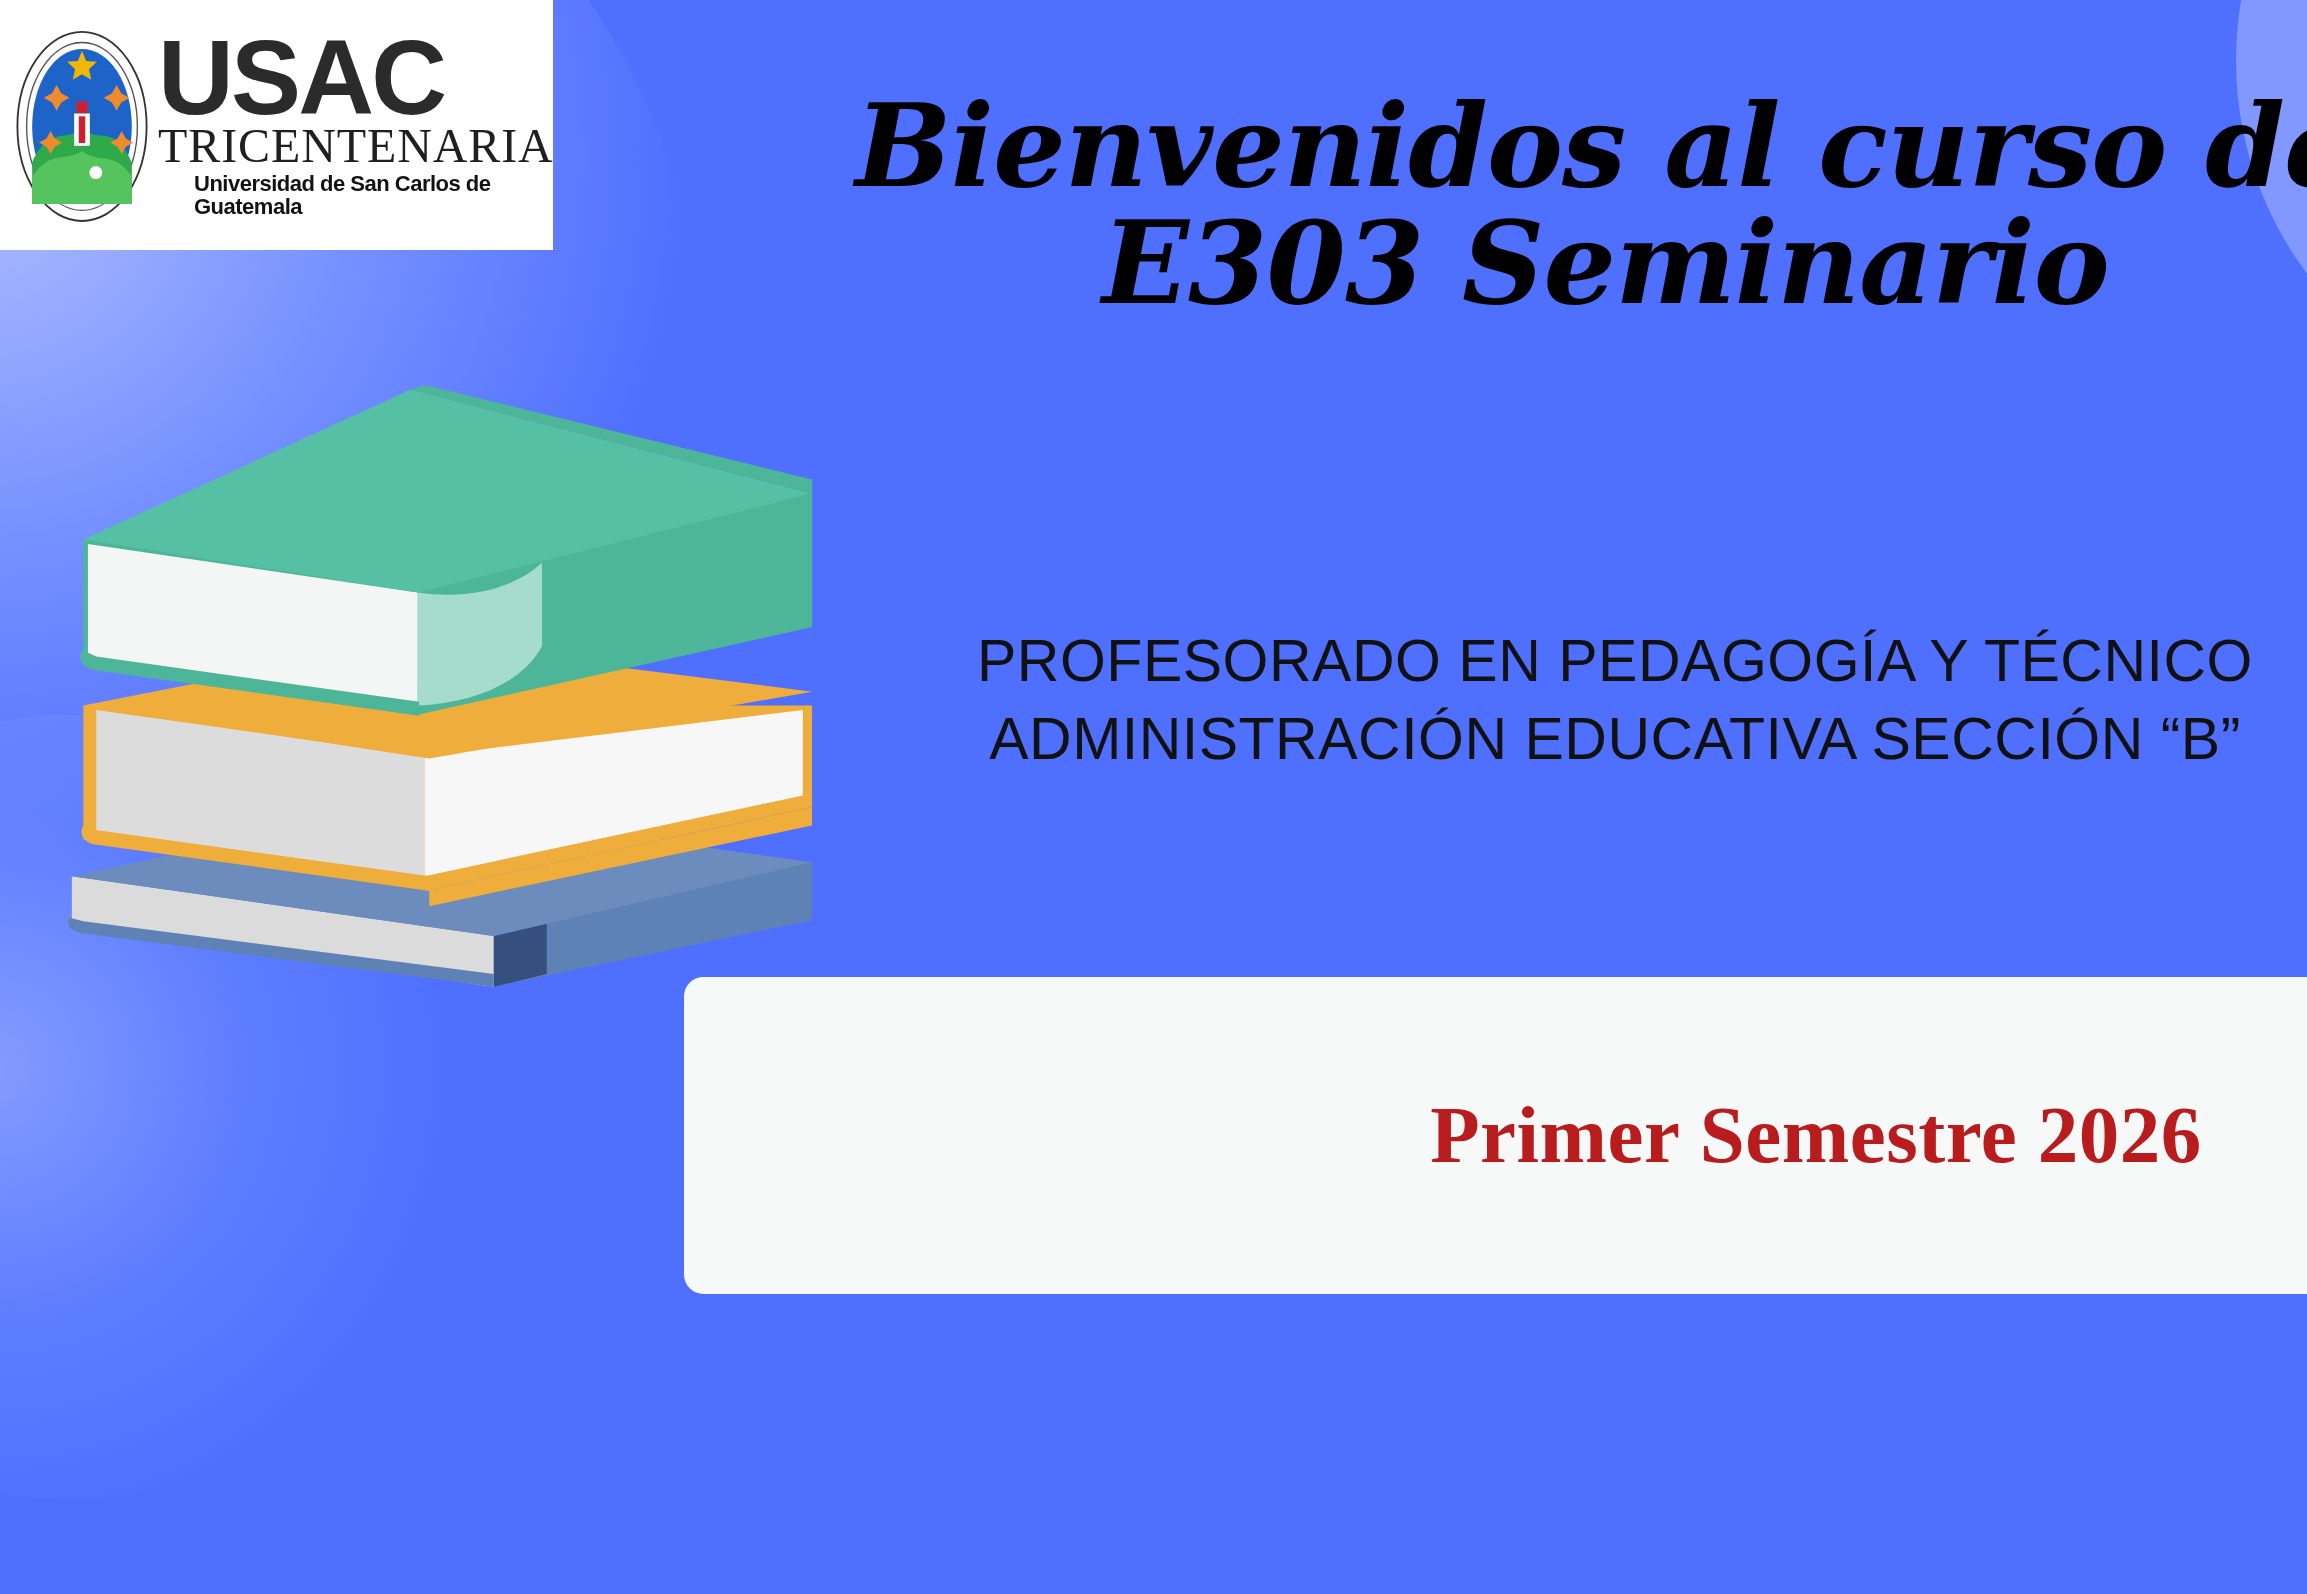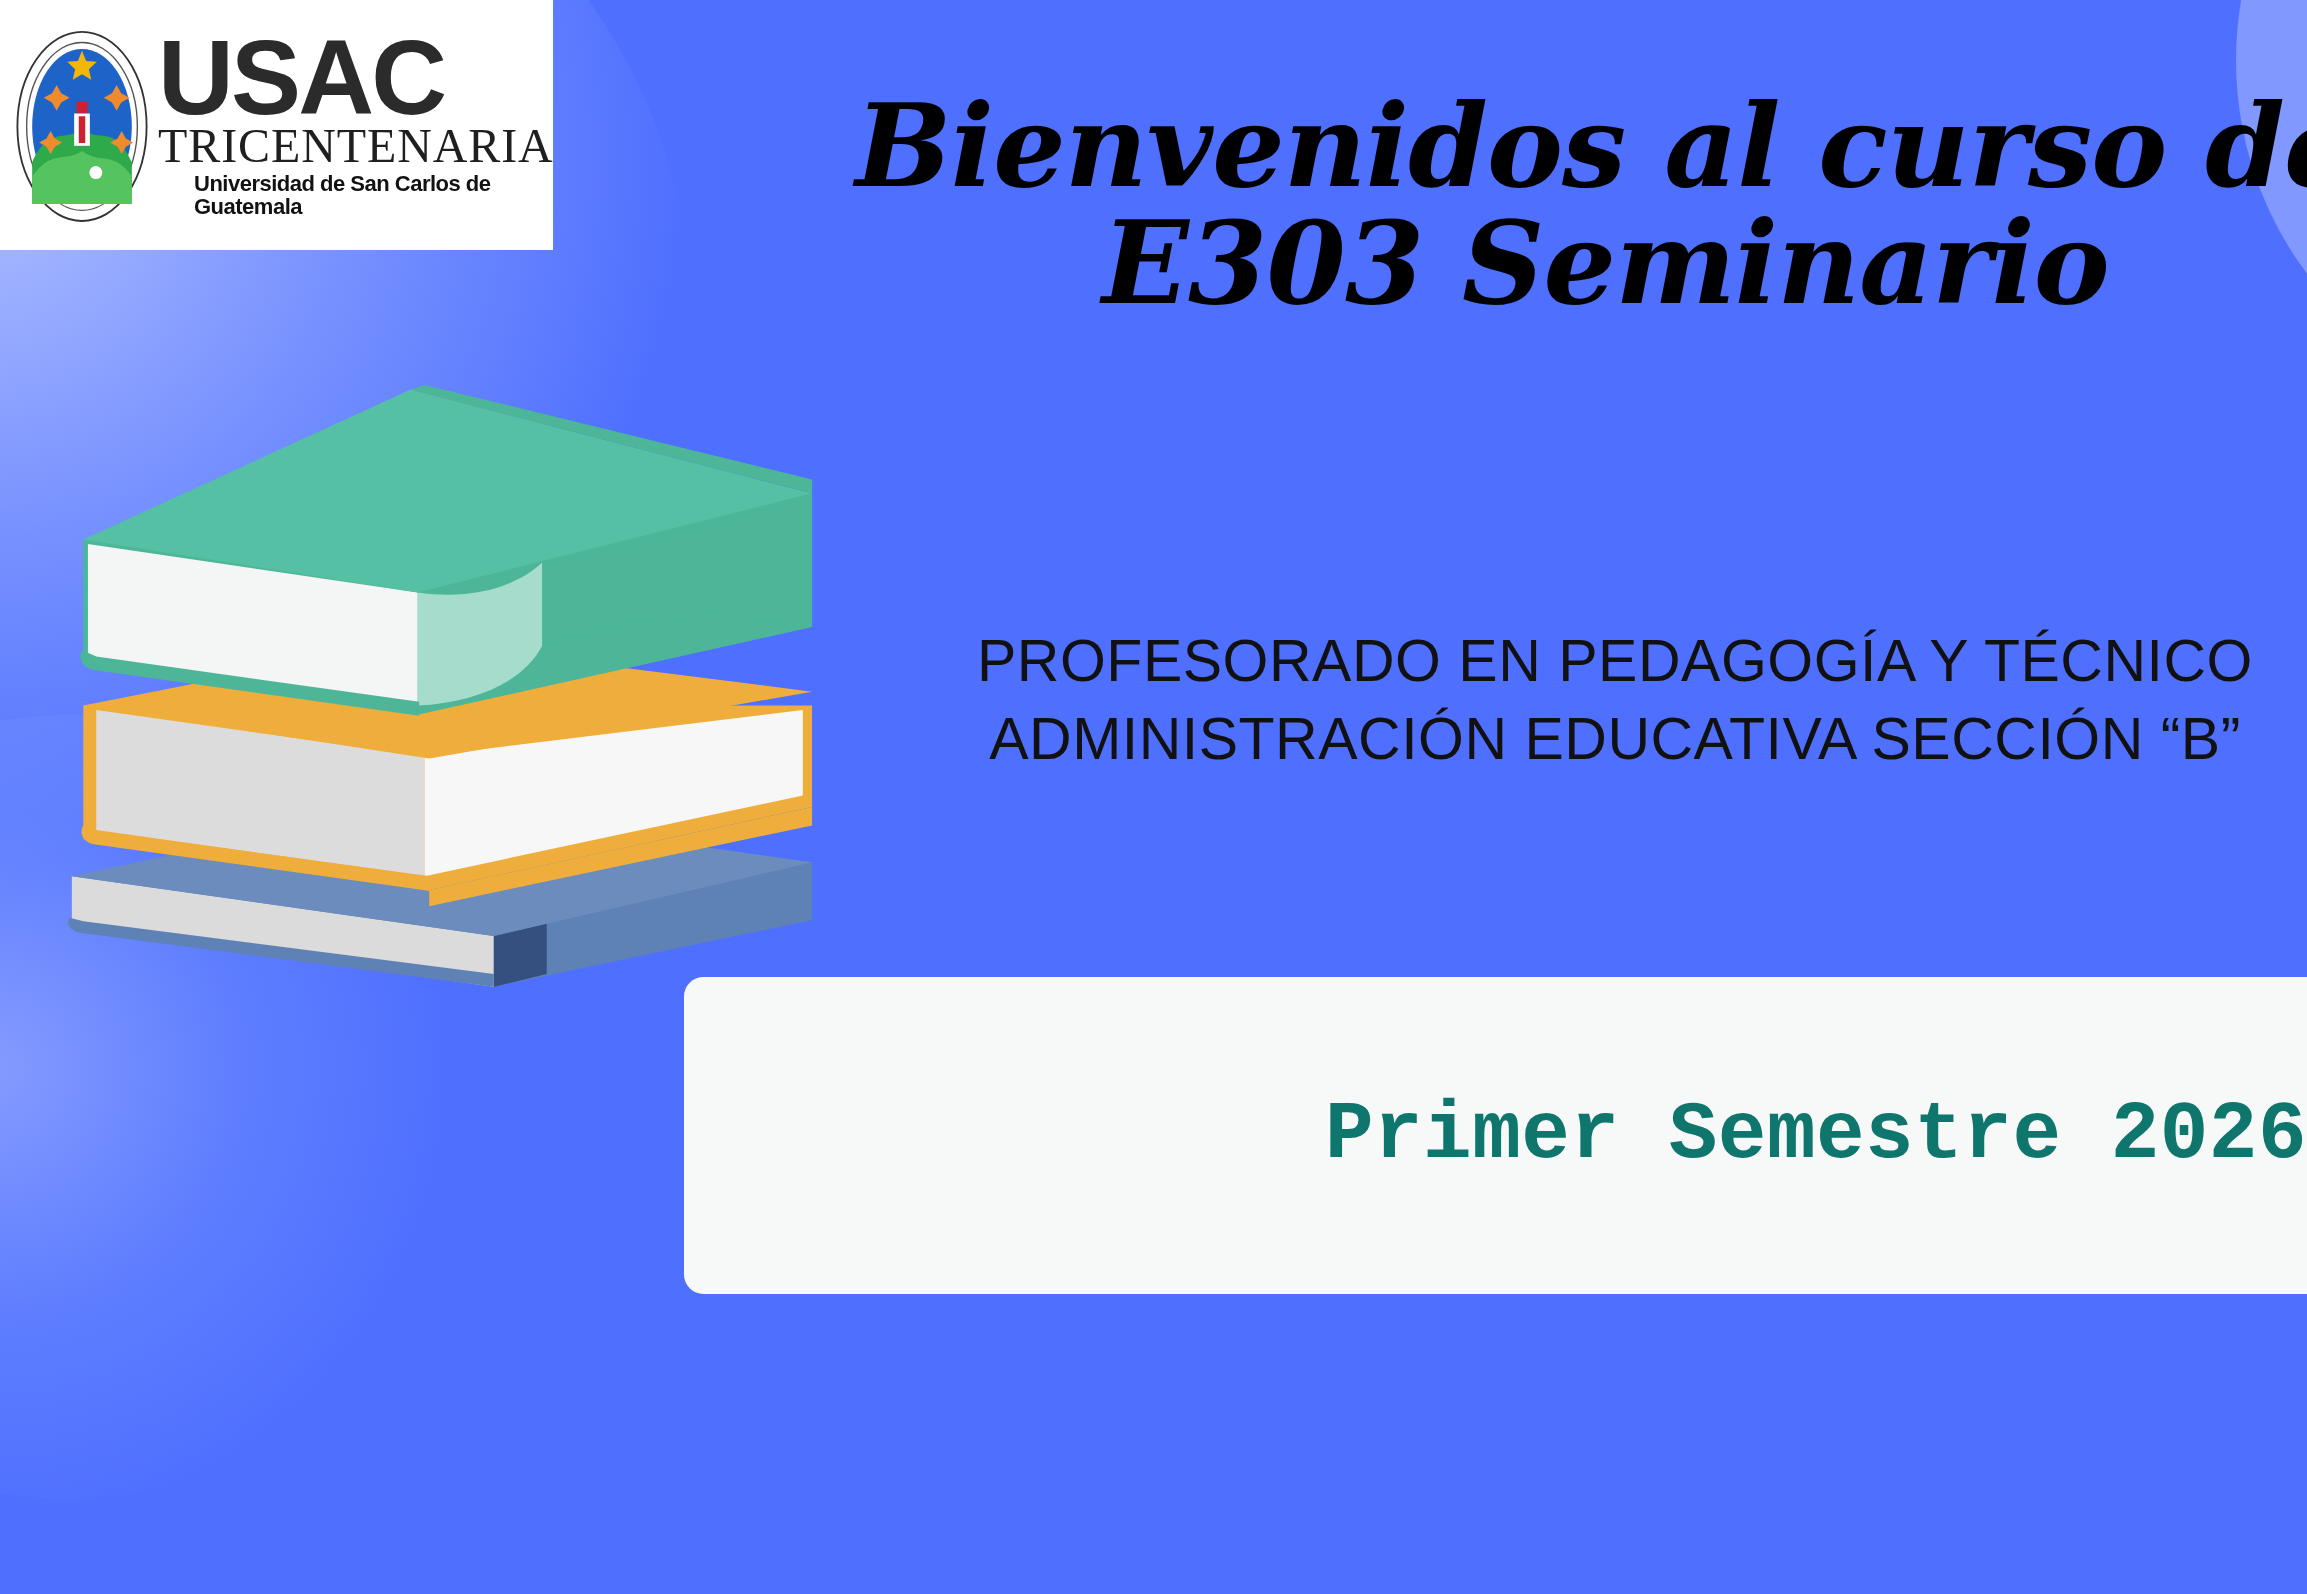--- a/index.html
+++ b/index.html
@@ -81,23 +81,23 @@
   }
 
   
   .semester-card {
     position:absolute; left:684px; top:977px;
     width:2264px; height:317px;
     background:#F7F8F8; border-radius:19.4px;
     display:flex; align-items:center; justify-content:center;
   }
   .semester-text {
-    font-family:Liberation Mono, monospace;
+    font-family:Liberation Serif, serif;
     font-weight:bold; font-size:81px; letter-spacing:0.5px;
-    color:#0f766e;
+    color:#b91c1c;
   }
 
   
   .bookstack { position:absolute; left:28px; top:341px; width:844px; height:646px; }
 </style>
 </head>
 <body>
 
 <div id="stage">
 

